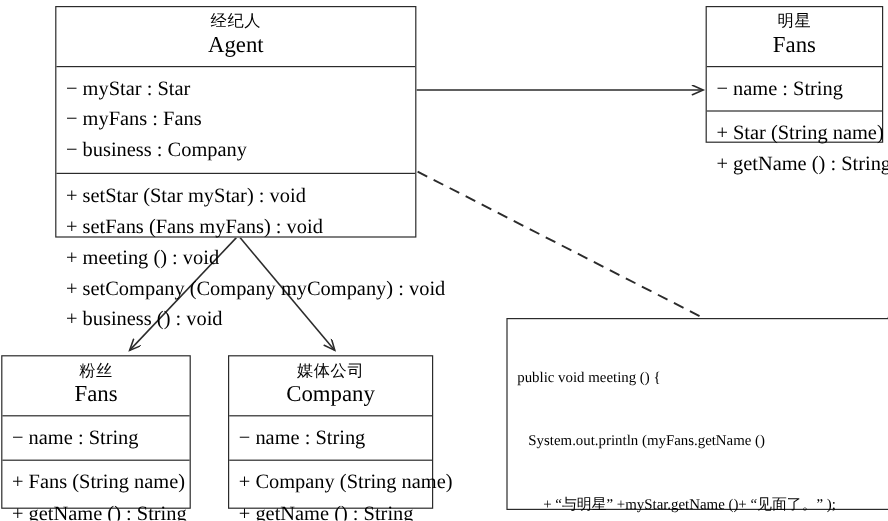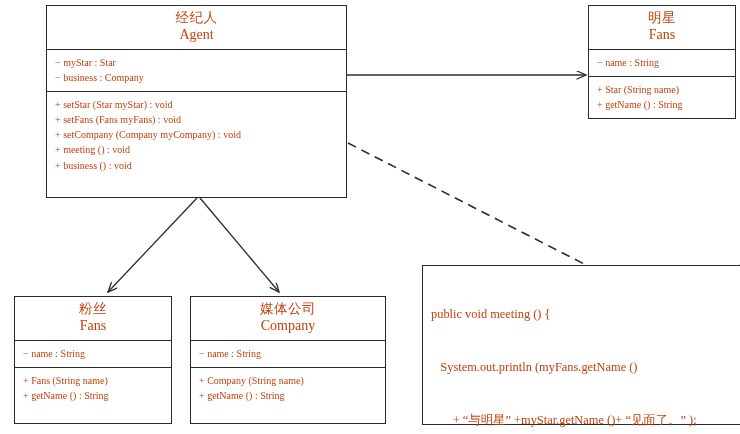--- a/index.html
+++ b/index.html
@@ -6,21 +6,21 @@
     margin: 0;
     padding: 0;
     background: #ffffff;
   }
   #canvas {
     position: relative;
     width: 740px;
     height: 434px;
     background: #ffffff;
     font-family: "Liberation Serif", "DejaVu Serif", serif;
-    color: #c2410c;
+    color: #000000;
     overflow: hidden;
   }
   .uml-class {
     position: absolute;
     border: 1.3px solid #2b2b2b;
     background: #ffffff;
     box-sizing: border-box;
   }
   .uml-header {
     text-align: center;
@@ -28,31 +28,31 @@
     line-height: 1.22;
     border-bottom: 1.3px solid #2b2b2b;
   }
   .cn-name {
     display: block;
     font-size: 13.5px;
     letter-spacing: 0.5px;
   }
   .en-name {
     display: block;
-    font-size: 14px;
+    font-size: 19px;
   }
   .uml-compartment {
     padding: 5px 8px 6px 8px;
     box-sizing: border-box;
   }
   .uml-compartment + .uml-compartment {
     border-top: 1.3px solid #2b2b2b;
   }
   .member {
-    font-size: 10px;
+    font-size: 17px;
     line-height: 1.52;
     white-space: nowrap;
   }
 
   
   .note-box {
     position: absolute;
     box-sizing: border-box;
   }
   .note-body {
@@ -118,60 +118,61 @@
     <line x1="348" y1="143" x2="588" y2="266" stroke="#2b2b2b" stroke-width="1.6" stroke-dasharray="9 6"></line>
   </svg>
 
   <div class="uml-class" style="left:46px; top:5px; width:301px; height:193px;">
     <div class="uml-header">
       <span class="cn-name">经纪人</span>
       <span class="en-name">Agent</span>
     </div>
     <div class="uml-compartment">
       <div class="member">− myStar : Star</div>
+      <div class="member">− myFans : Fans</div>
       <div class="member">− business : Company</div>
     </div>
     <div class="uml-compartment">
       <div class="member">+ setStar (Star myStar) : void</div>
       <div class="member">+ setFans (Fans myFans) : void</div>
+      <div class="member">+ meeting () : void</div>
       <div class="member">+ setCompany (Company myCompany) : void</div>
-      <div class="member">+ meeting () : void</div>
       <div class="member">+ business () : void</div>
     </div>
   </div>
 
   <div class="uml-class" style="left:588px; top:5px; width:148px; height:114px;">
     <div class="uml-header">
       <span class="cn-name">明星</span>
       <span class="en-name">Fans</span>
     </div>
     <div class="uml-compartment">
       <div class="member">− name : String</div>
     </div>
     <div class="uml-compartment">
       <div class="member">+ Star (String name)</div>
       <div class="member">+ getName () : String</div>
     </div>
   </div>
 
-  <div class="uml-class" style="left:14px; top:296px; width:158px; height:128px;">
+  <div class="uml-class" style="left:1px; top:296px; width:158px; height:128px;">
     <div class="uml-header">
       <span class="cn-name">粉丝</span>
       <span class="en-name">Fans</span>
     </div>
     <div class="uml-compartment">
       <div class="member">− name : String</div>
     </div>
     <div class="uml-compartment">
       <div class="member">+ Fans (String name)</div>
       <div class="member">+ getName () : String</div>
     </div>
   </div>
 
-  <div class="uml-class" style="left:190px; top:296px; width:196px; height:128px;">
+  <div class="uml-class" style="left:190px; top:296px; width:171px; height:128px;">
     <div class="uml-header">
       <span class="cn-name">媒体公司</span>
       <span class="en-name">Company</span>
     </div>
     <div class="uml-compartment">
       <div class="member">− name : String</div>
     </div>
     <div class="uml-compartment">
       <div class="member">+ Company (String name)</div>
       <div class="member">+ getName () : String</div>

